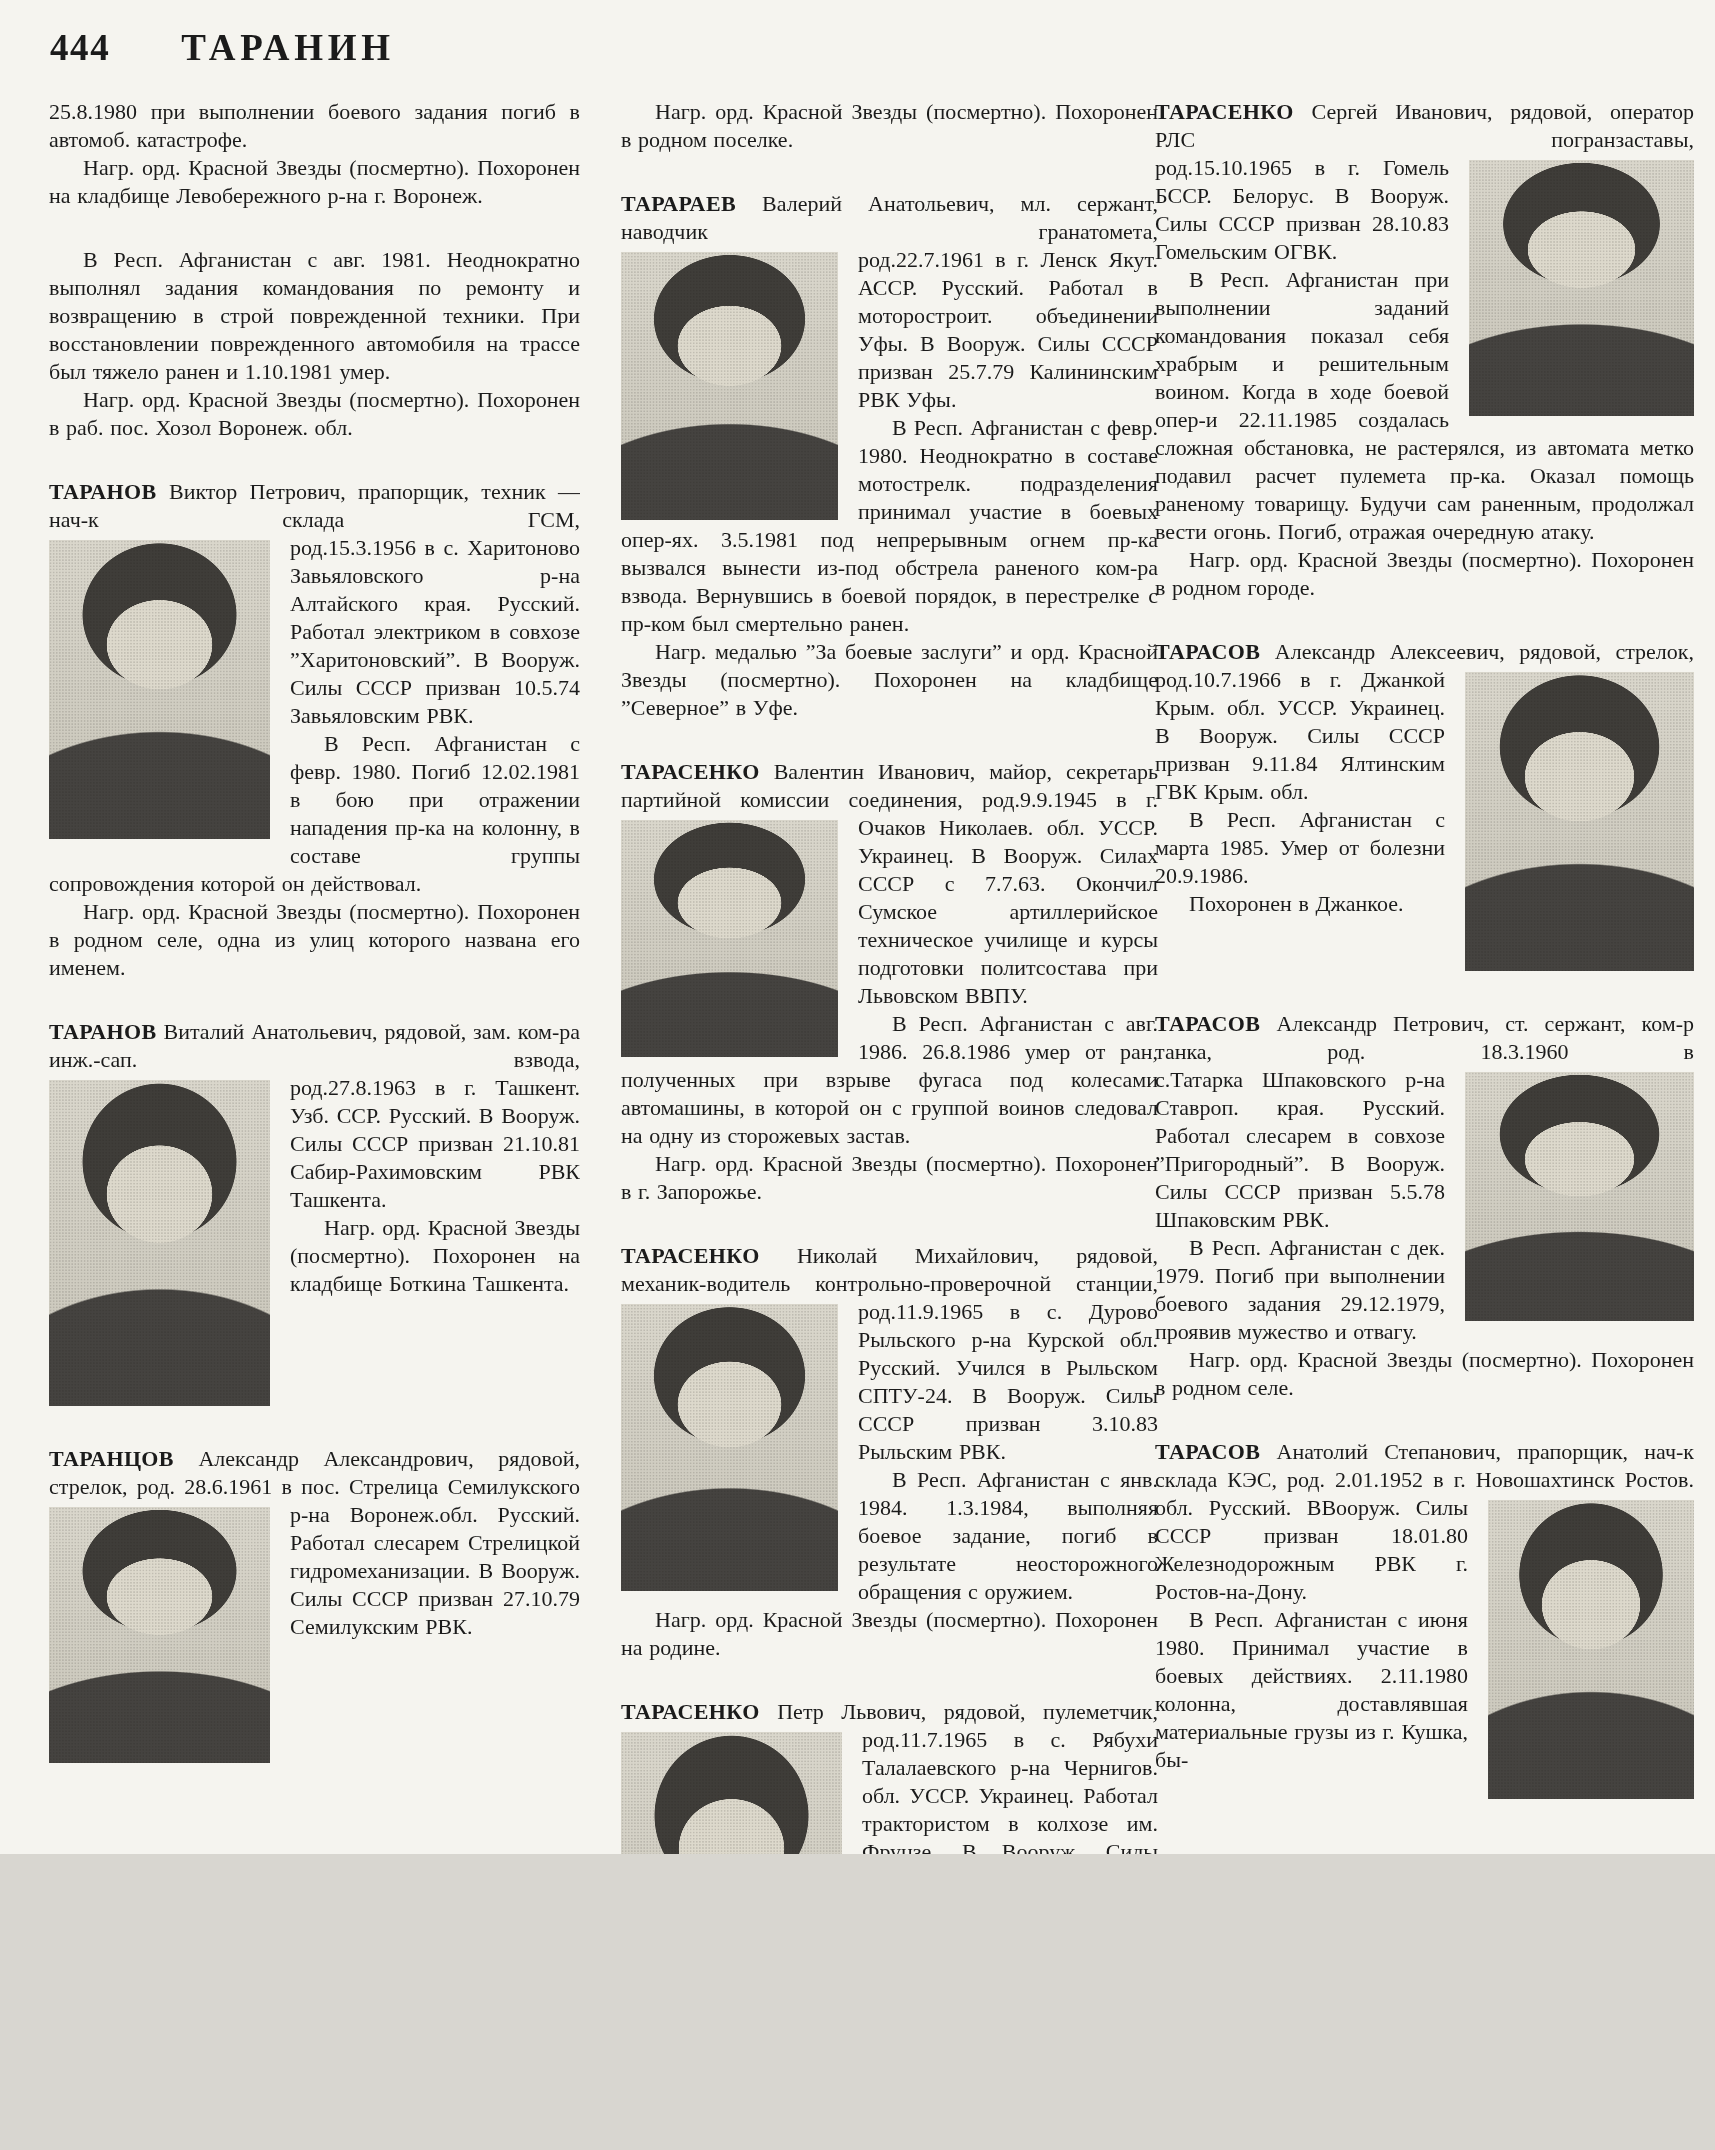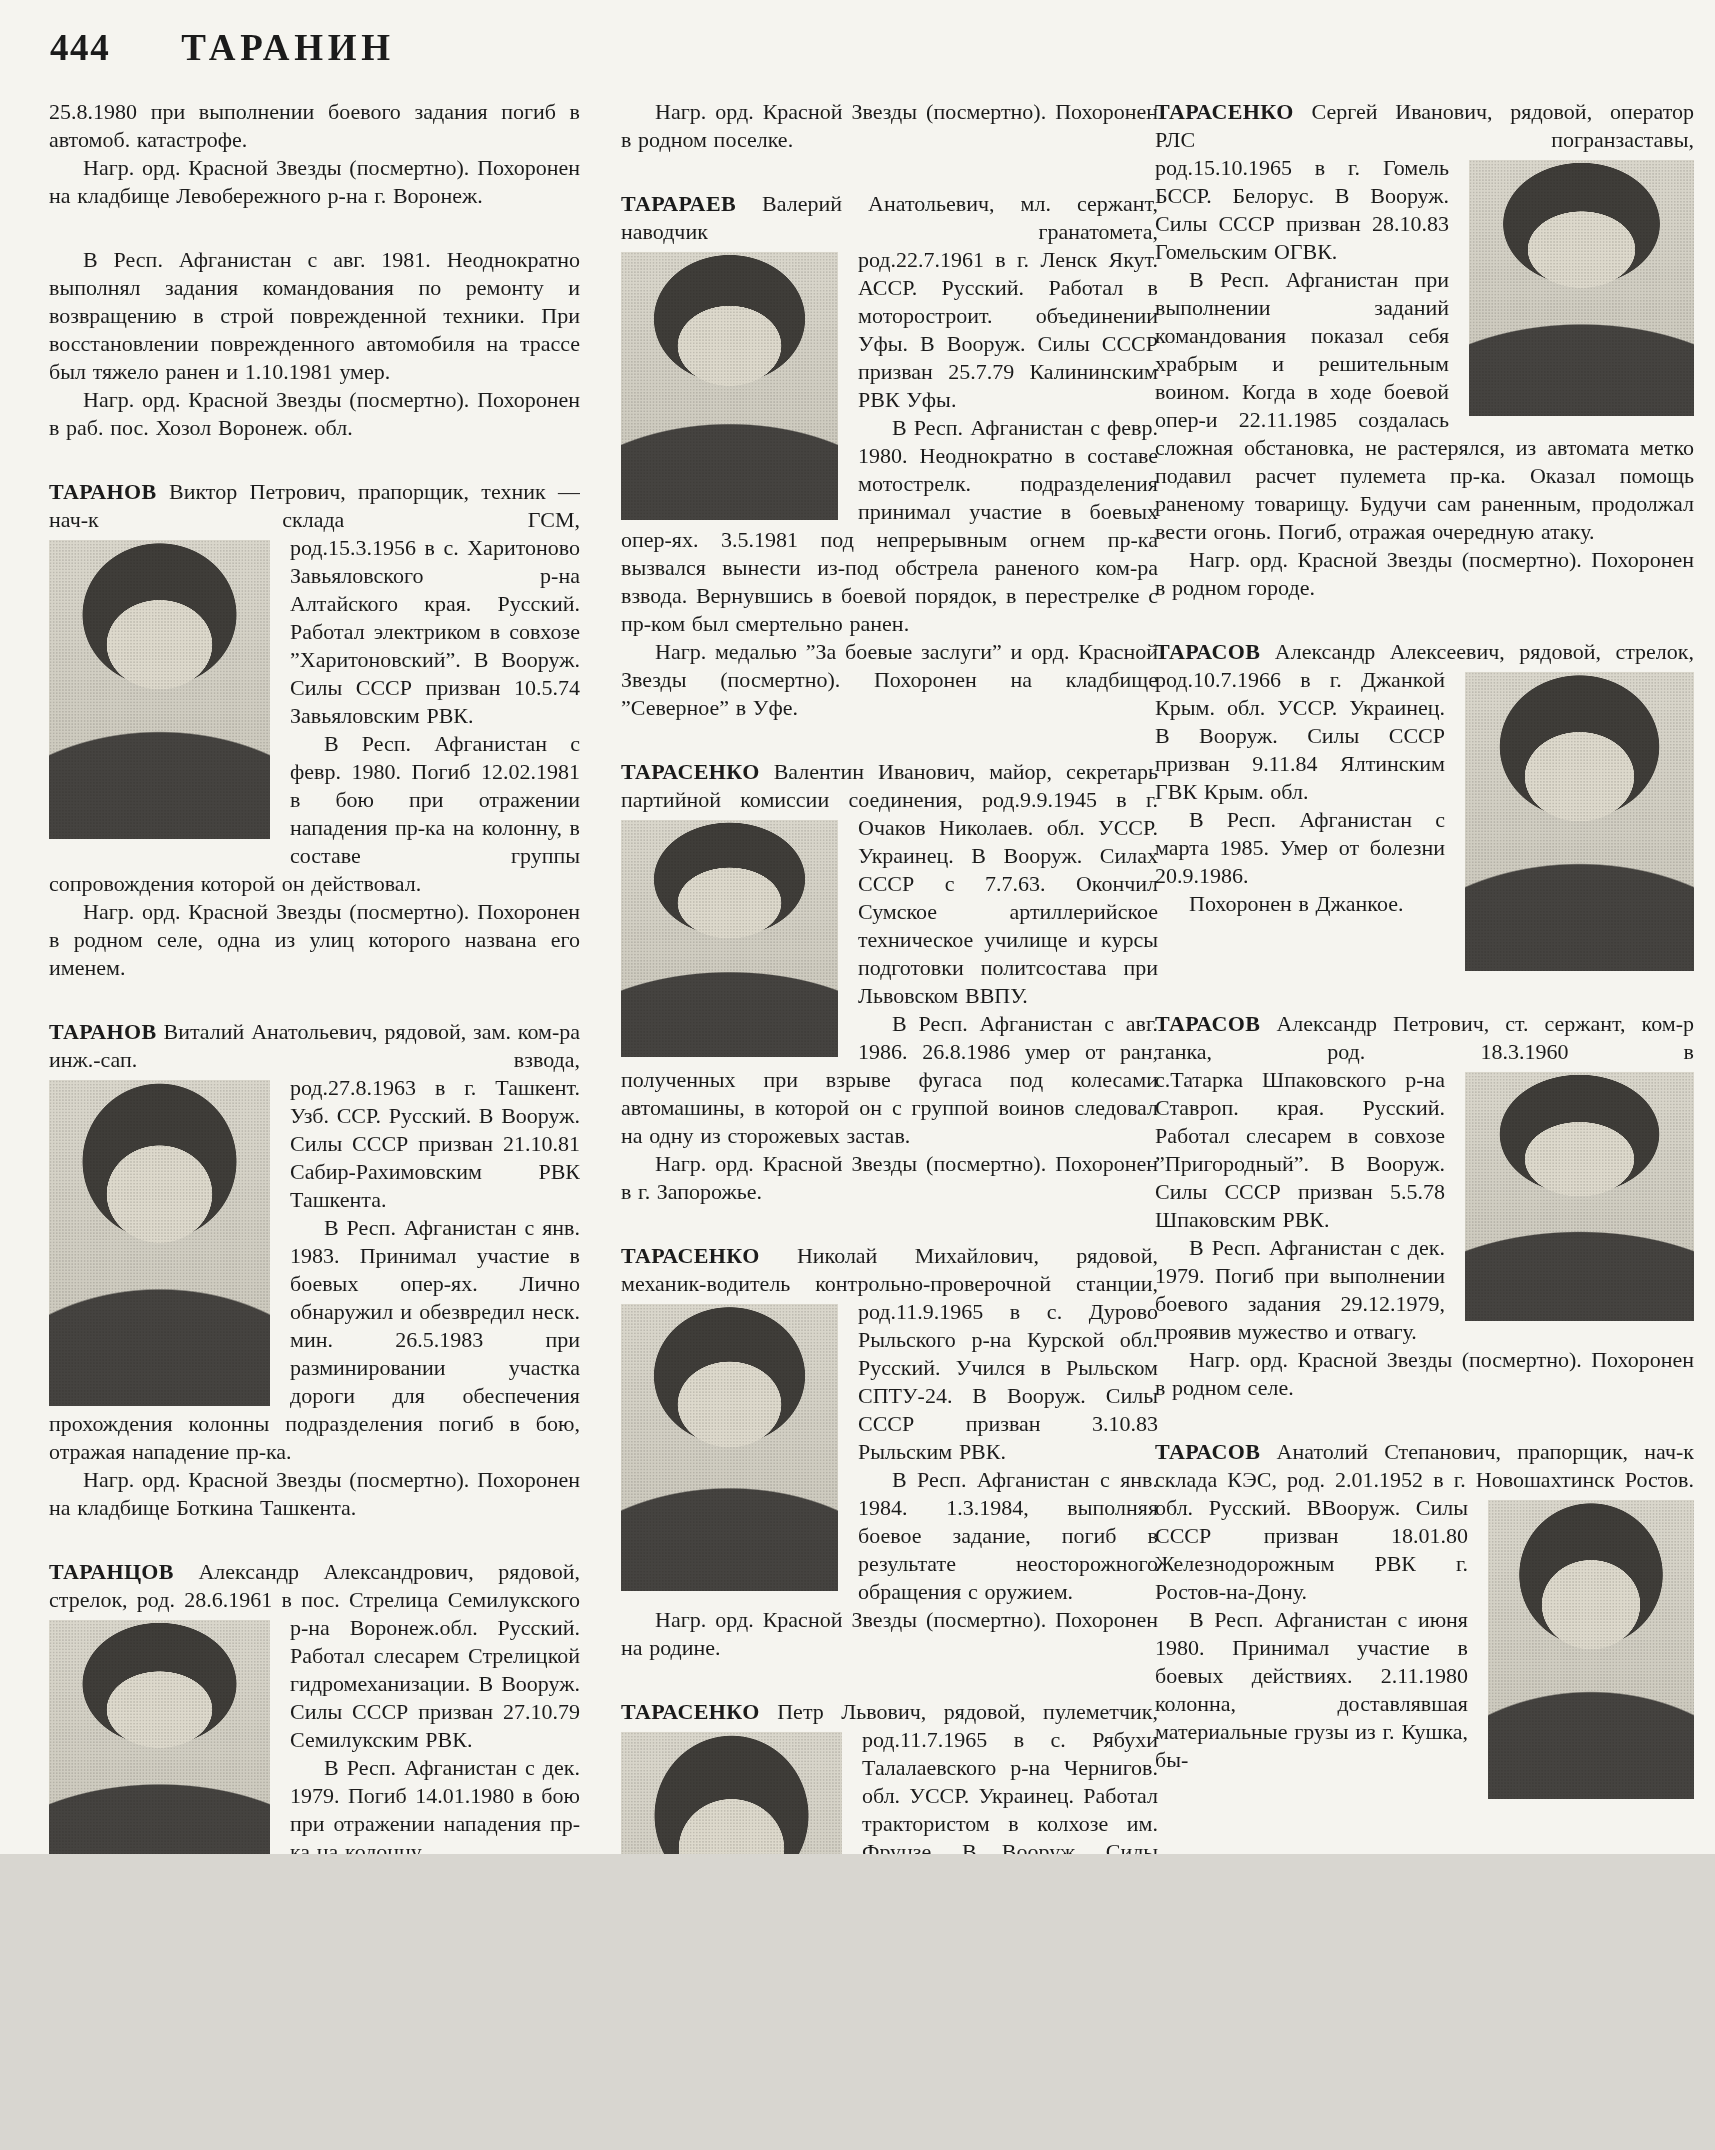--- a/index.html
+++ b/index.html
@@ -55,27 +55,25 @@
     </div>
 
     <div class="block">
       <p class="p flush"><b class="sn">ТАРАНОВ</b><span> Виктор Петрович, прапорщик, техник — нач-к склада ГСМ, род.</span><span class="photo ph-l" style="width:221px;height:299px"></span><span>15.3.1956 в с. Харитоново Завьяловского р-на Алтайского края. Русский. Работал электриком в совхозе ”Харитоновский”. В Вооруж. Силы СССР призван 10.5.74 Завьяловским РВК.</span></p>
       <p class="p">В Респ. Афганистан с февр. 1980. Погиб 12.02.1981 в бою при отражении нападения пр-ка на колонну, в составе группы сопровождения которой он действовал.</p>
       <p class="p">Нагр. орд. Красной Звезды (посмертно). Похоронен в родном селе, одна из улиц которого названа его именем.</p>
     </div>
 
     <div class="block">
       <p class="p flush"><b class="sn">ТАРАНОВ</b><span> Виталий Анатольевич, рядовой, зам. ком-ра инж.-сап. взвода, род.</span><span class="photo ph-l" style="width:221px;height:326px"></span><span>27.8.1963 в г. Ташкент. Узб. ССР. Русский. В Вооруж. Силы СССР призван 21.10.81 Сабир-Рахимовским РВК Ташкента.</span></p>
-      <p class="p">В Респ. Афганистан с янв. 1983. Принимал участие в боевых опер-ях. Лично обнаружил и обезвредил неск. мин. 26.5.1983 при разминировании участка дороги для обеспечения прохождения колонны подразделения погиб в бою, отражая нападение пр-ка.</p>
       <p class="p">Нагр. орд. Красной Звезды (посмертно). Похоронен на кладбище Боткина Ташкента.</p>
     </div>
 
     <div class="block">
       <p class="p flush"><b class="sn">ТАРАНЦОВ</b><span> Александр Александрович, рядовой, стрелок, род. 28.6.1961 в пос. Стрелица Семилукского р-на Воронеж.</span><span class="photo ph-l" style="width:221px;height:256px"></span><span>обл. Русский. Работал слесарем Стрелицкой гидромеханизации. В Вооруж. Силы СССР призван 27.10.79 Семилукским РВК.</span></p>
-      <p class="p">В Респ. Афганистан с дек. 1979. Погиб 14.01.1980 в бою при отражении нападения пр-ка на колонну.</p>
     </div>
 
   </div>
 
   <div class="col" id="col2">
 
     <div class="block">
       <p class="p">Нагр. орд. Красной Звезды (посмертно). Похоронен в родном поселке.</p>
     </div>
 

